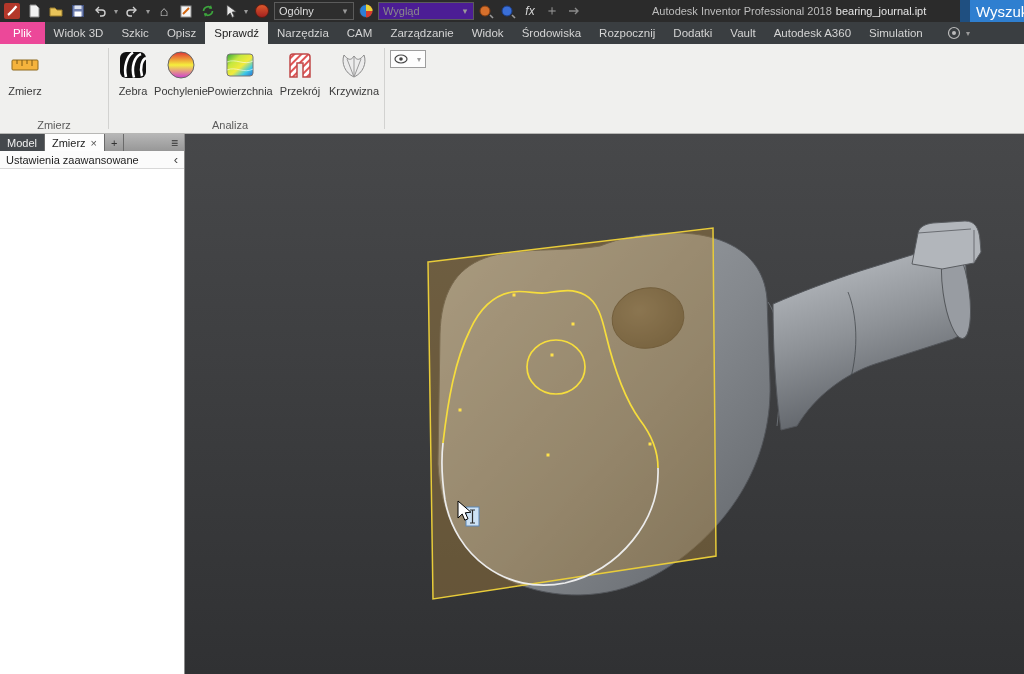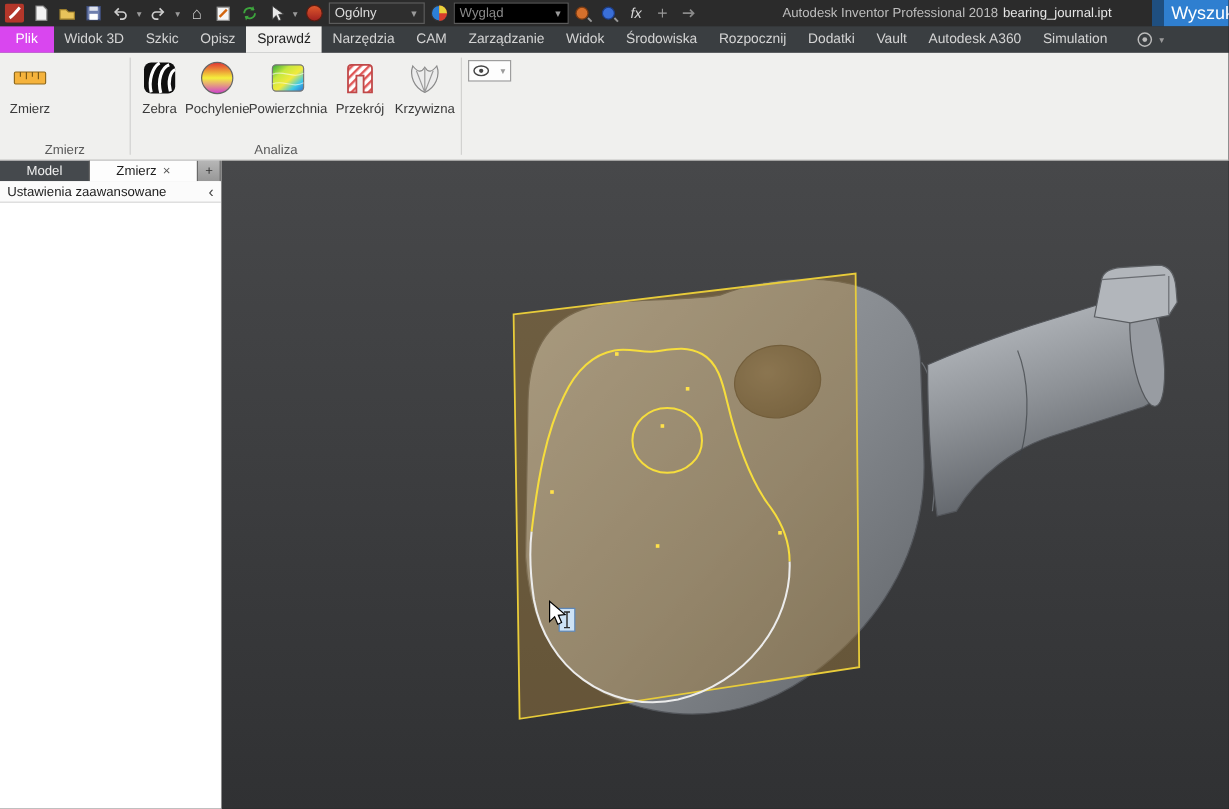--- a/index.html
+++ b/index.html
@@ -6,50 +6,50 @@
   *{box-sizing:border-box;font-family:"Liberation Sans", sans-serif;}
   .screen{position:relative;width:1024px;height:674px;overflow:hidden;background:#303133;user-select:none;}
 
   
   .titlebar{position:absolute;left:0;top:0;width:1024px;height:22px;background:#2b2b2b;display:flex;align-items:center;gap:2px;padding-left:2px;}
   .tbi{width:20px;height:18px;display:flex;align-items:center;justify-content:center;color:#cfcfcf;font-size:12px;flex:0 0 auto;}
   .tbi svg{display:block;}
   .caret{color:#9a9a9a;font-size:8px;width:8px;flex:0 0 auto;text-align:center;}
   .combo{height:18px;background:#2e2e2e;border:1px solid #5b5b5b;color:#ddd;font-size:11px;display:flex;align-items:center;padding:0 4px;gap:4px;flex:0 0 auto;}
   .combo .cv{flex:1;overflow:hidden;white-space:nowrap;}
-  .combo.disabled{color:#8a8a8a;background:#000000;}
+  .combo.disabled{color:#8a8a8a;background:#4c1d95;}
   .combo .caret{font-size:9px;}
   .titles{position:absolute;left:652px;top:0;height:22px;display:flex;align-items:center;gap:4px;font-size:11px;}
   .titles .appt{color:#bdbdbd;}
   .titles .doct{color:#e6e6e6;}
   .search{position:absolute;right:0;top:0;height:22px;width:54px;background:#2f7fd0;color:#fff;font-size:15px;display:flex;align-items:center;padding-left:6px;}
   .search-notch{position:absolute;right:54px;top:0;height:22px;width:10px;background:#1f4f80;}
 
   
   .tabrow{position:absolute;left:0;top:22px;width:1024px;height:22px;background:#3a3e41;display:flex;align-items:stretch;font-size:11.5px;color:#d4d4d4;}
   .rtab{display:flex;align-items:center;padding:0 9px;cursor:default;white-space:nowrap;}
-  .rtab.file{background:#d946ef;color:#fff;padding:0 13px;}
+  .rtab.file{background:#ec4899;color:#fff;padding:0 13px;}
   .rtab.active{background:#f0f0ee;color:#222;}
   .ribbon-opts{margin-left:auto;margin-right:52px;display:flex;align-items:center;gap:3px;color:#bbb;}
 
   
   .ribbon{position:absolute;left:0;top:44px;width:1024px;height:90px;background:#f0f0ee;border-bottom:1px solid #b7b7b5;}
   .tool{position:absolute;top:4px;display:flex;flex-direction:column;align-items:center;}
   .tool .ticon{height:34px;display:flex;align-items:center;justify-content:center;}
   .tool .lbl{font-size:11px;color:#3a3a3a;text-align:center;line-height:12px;margin-top:3px;}
   .tool.disabled .lbl{color:#9e9e9e;}
   .vsep{position:absolute;top:4px;bottom:4px;width:1px;background:#d2d2d0;}
   .group-label{position:absolute;bottom:2px;font-size:11px;color:#5a5a5a;text-align:center;}
   .eye-combo{position:absolute;left:390px;top:6px;width:36px;height:18px;background:#fdfdfd;border:1px solid #9d9d9d;display:flex;align-items:center;justify-content:space-between;padding:0 2px;}
 
   
   .main{position:absolute;left:0;top:134px;width:1024px;height:540px;display:flex;}
   .left-panel{width:185px;height:540px;background:#fff;border-right:1px solid #8a8a8a;position:relative;}
   .ptabbar{height:17px;background:linear-gradient(#b6b6b6,#979797);display:flex;align-items:stretch;font-size:11px;}
-  .ptab{display:flex;align-items:center;padding:0 22px;color:#f0f0f0;background:#45494d;border-right:1px solid #6a6a6a;gap:5px;}
+  .ptab{display:flex;align-items:center;padding:0 7px;color:#f0f0f0;background:#45494d;border-right:1px solid #6a6a6a;gap:5px;}
   .ptab.active{background:#fdfdfd;color:#1d1d1d;}
   .ptab.plus{background:transparent;color:#333;padding:0 6px;}
   .ptab .close{color:#555;font-size:11px;}
   .pham{margin-left:auto;padding:0 6px;display:flex;align-items:center;color:#2e2e2e;font-size:12px;}
   .adv-row{height:18px;background:#fbfbfb;border-bottom:1px solid #d8d8d8;display:flex;align-items:center;font-size:11px;color:#1c1c1c;padding-left:6px;position:relative;}
   .adv-row .chev{position:absolute;right:6px;color:#444;font-size:13px;line-height:10px;}
 
   .viewport{width:839px;height:540px;background:linear-gradient(180deg,#47484a 0%,#3d3e40 45%,#303133 100%);position:relative;}
 </style>
 </head>

